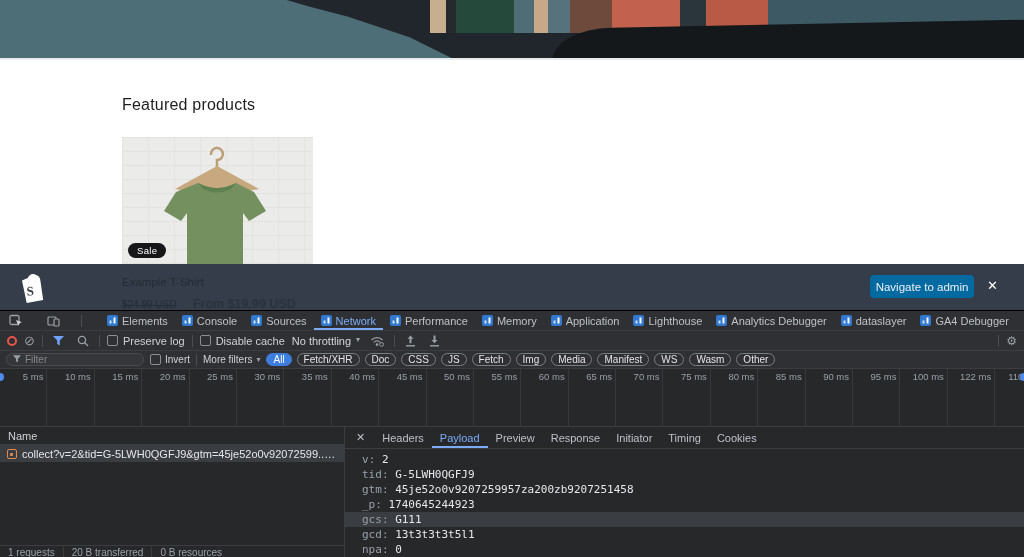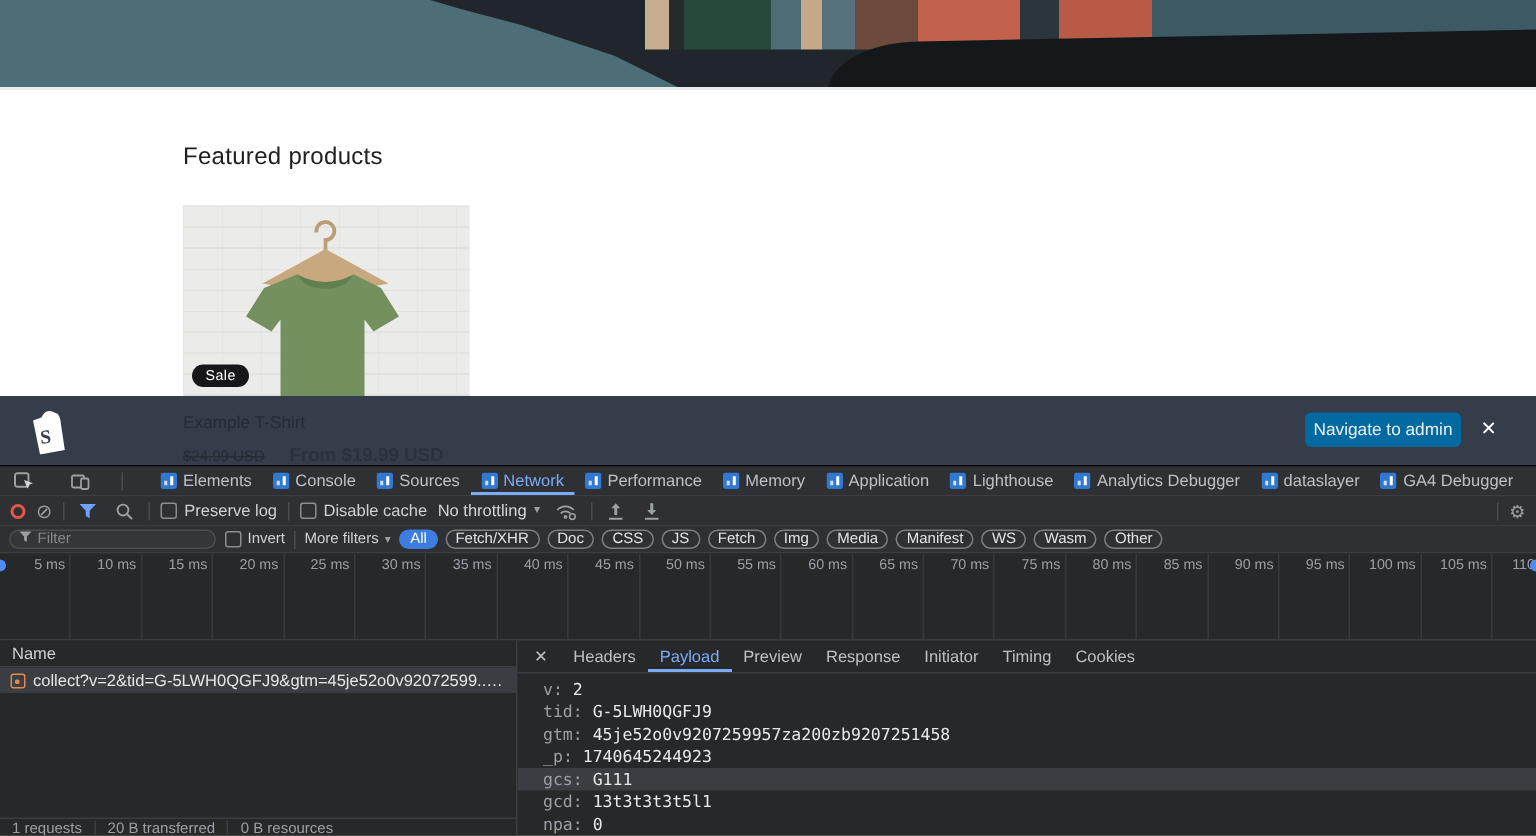--- a/index.html
+++ b/index.html
@@ -399,21 +399,21 @@
           <span class="tick">55 ms</span>
           <span class="tick">60 ms</span>
           <span class="tick">65 ms</span>
           <span class="tick">70 ms</span>
           <span class="tick">75 ms</span>
           <span class="tick">80 ms</span>
           <span class="tick">85 ms</span>
           <span class="tick">90 ms</span>
           <span class="tick">95 ms</span>
           <span class="tick">100 ms</span>
-          <span class="tick">105 ms</span>
+          <span class="tick">122 ms</span>
           <span class="tick">110 ms</span>
         </div>
       <span class="odot left"></span>
       <span class="odot right"></span>
     </div>
 
     <div class="table-area">
       <div class="names-panel">
         <div class="name-header">Name</div>
         <div class="req-row">

